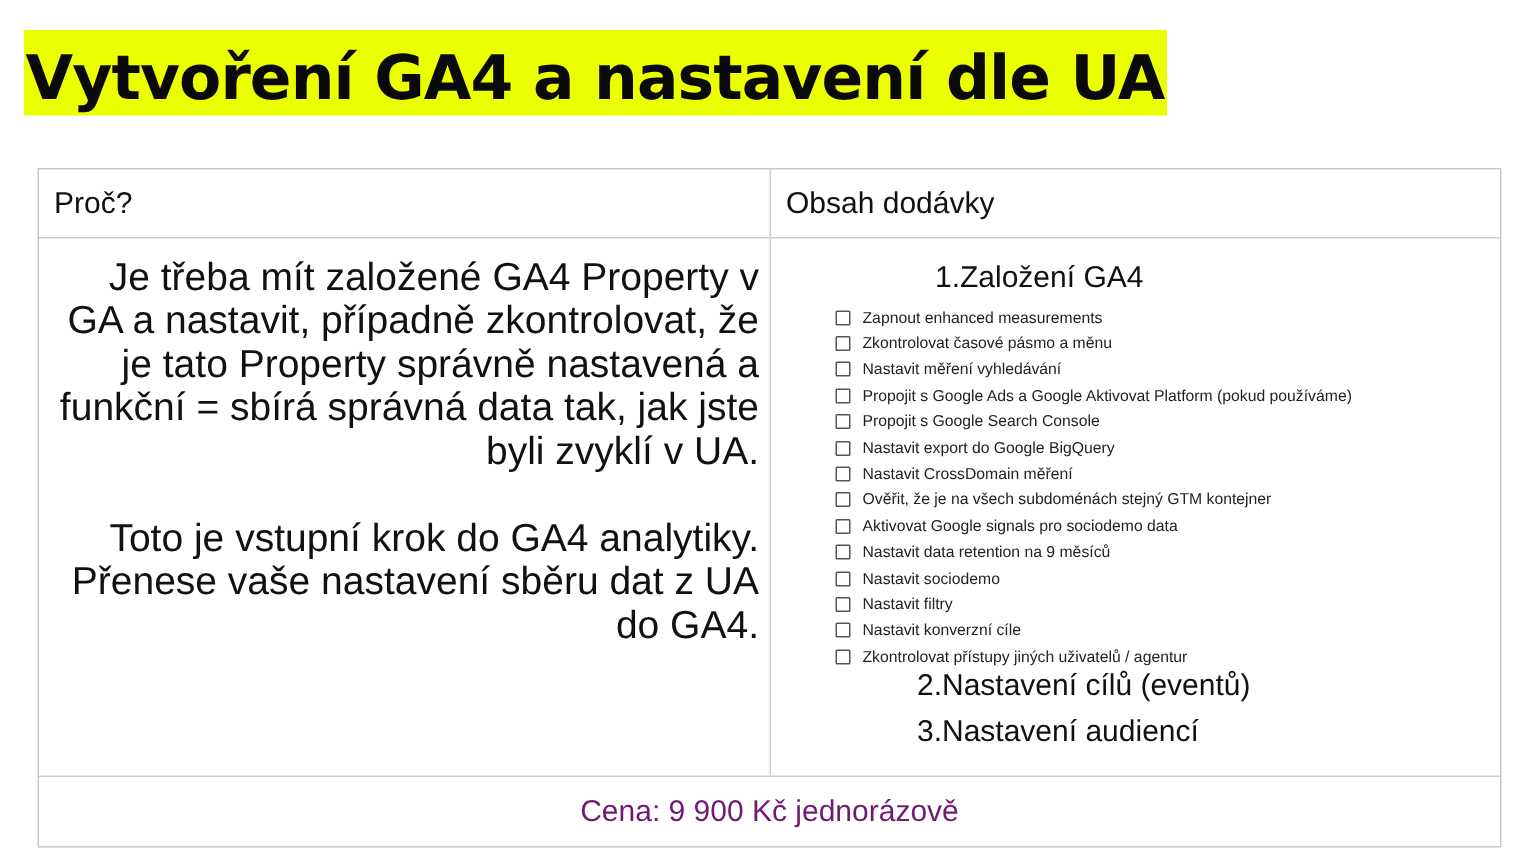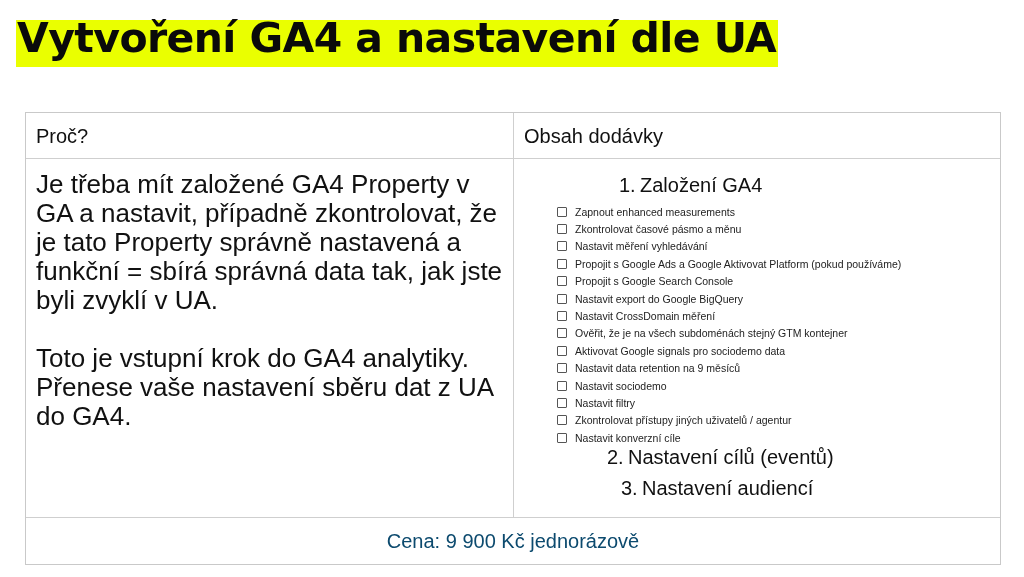--- a/index.html
+++ b/index.html
@@ -3,40 +3,40 @@
   <meta charset="utf-8">
   <style>
     * { box-sizing: border-box; margin: 0; padding: 0; }
     html, body {
       width: 1024px; height: 577px; background: #ffffff; overflow: hidden;
       font-family: "Liberation Sans", sans-serif; color: #111111;
     }
     .slide { position: relative; width: 1024px; height: 577px; }
 
     .title-wrap {
-      position: absolute; left: 16px; top: 20px; height: 47px;
+      position: absolute; left: 16px; top: 20px; height: 57px;
       background: #eaff00; padding: 4px 2px 0 0;
-      display: flex; align-items: flex-end;
+      display: flex; align-items: flex-start;
     }
     .title {
       font-family: "DejaVu Sans", sans-serif; font-weight: bold;
       font-size: 41px; letter-spacing: -0.6px; color: #0a0a0a;
       white-space: nowrap; line-height: 57px; padding-left: 1px;
     }
 
     .table {
       position: absolute; left: 25px; top: 112px; width: 976px; height: 453px;
       border: 1px solid #c9c9c9;
     }
     .row { position: absolute; left: 0; right: 0; }
     .header-row { top: 0; height: 46px; border-bottom: 1px solid #cfcfcf; }
     .body-row { top: 46px; height: 359px; border-bottom: 1px solid #cfcfcf; }
     .footer-row { top: 405px; height: 46px; display: flex; align-items: center; justify-content: center; }
 
-    .cell { position: absolute; top: 0; bottom: 0; }
+    .cell { position: absolute; top: 0; bottom: 0; text-align: right; }
     .cell.left { left: 0; width: 488px; border-right: 1px solid #cfcfcf; }
     .cell.right { left: 488px; right: 0; }
 
     .hdr-text {
       position: absolute; left: 10px; top: 11px;
       font-size: 20px; line-height: 24px; color: #111;
     }
 
     .why-text {
       position: absolute; left: 10px; top: 11px; width: 470px;
@@ -58,21 +58,21 @@
     .check-item {
       display: flex; align-items: center; height: 17.4px;
       font-size: 10.5px; color: #222; white-space: nowrap;
     }
     .checkbox {
       width: 10px; height: 10px; border: 1px solid #555; border-radius: 1px;
       margin-right: 8px; flex: 0 0 auto; background: #fff;
     }
 
     .price {
-      font-size: 20px; line-height: 24px; color: #0c4a6e;
+      font-size: 20px; line-height: 24px; color: #701a75;
     }
   </style>
 </head>
 <body>
 
 <div class="slide">
 
   <div class="title-wrap">
     <h1 class="title">Vytvoření GA4 a nastavení dle UA</h1>
   </div>
@@ -145,32 +145,32 @@
           <li class="check-item">
               <span class="checkbox"></span>
               <span>Nastavit sociodemo</span>
             </li>
           <li class="check-item">
               <span class="checkbox"></span>
               <span>Nastavit filtry</span>
             </li>
           <li class="check-item">
               <span class="checkbox"></span>
-              <span>Zkontrolovat přístupy jiných uživatelů / agentur</span>
+              <span>Nastavit konverzní cíle</span>
             </li>
           <li class="check-item">
               <span class="checkbox"></span>
-              <span>Nastavit konverzní cíle</span>
+              <span>Zkontrolovat přístupy jiných uživatelů / agentur</span>
             </li>
         </ul>
 
         <div class="section-heading" style="top:286px;">
           <span class="num">2.</span><span>Nastavení cílů (eventů)</span>
         </div>
-        <div class="section-heading" style="top:317px;margin-left:14px;">
+        <div class="section-heading" style="top:317px;">
           <span class="num">3.</span><span>Nastavení audiencí</span>
         </div>
       </div>
     </div>
 
     <div class="row footer-row">
       <span class="price">Cena: 9 900 Kč jednorázově</span>
     </div>
 
   </div>

